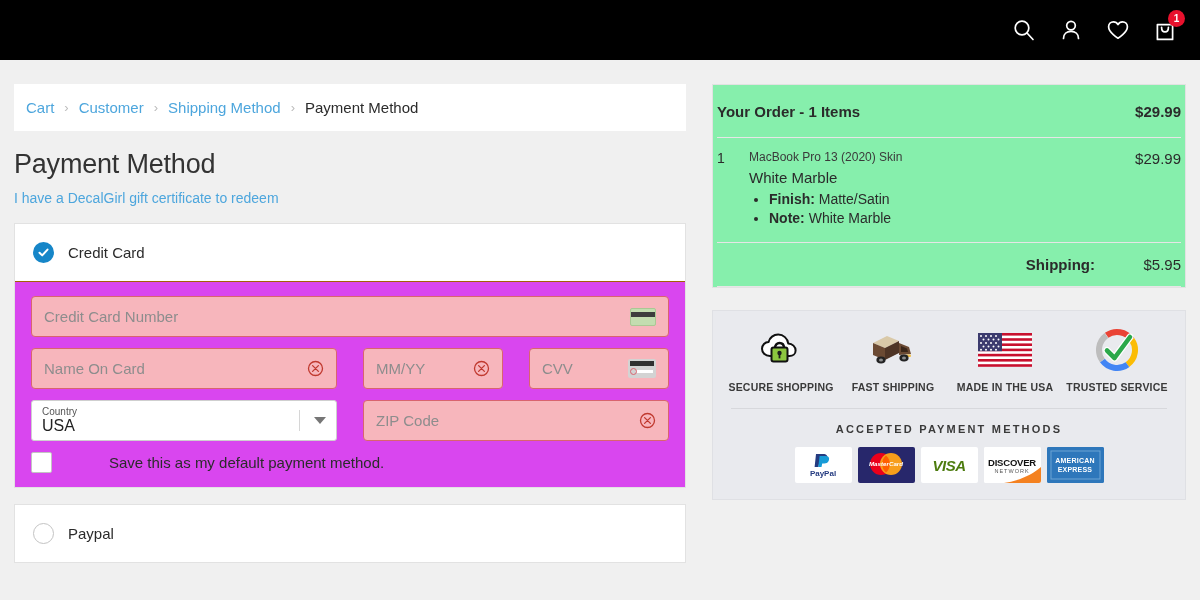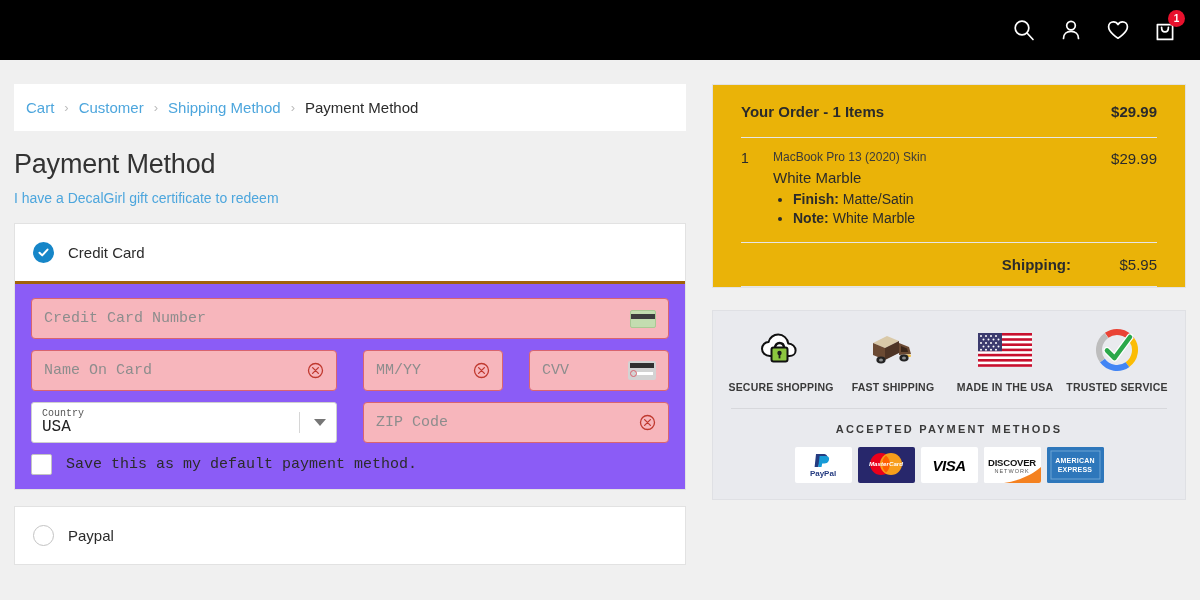--- a/index.html
+++ b/index.html
@@ -63,21 +63,21 @@
   .pay-head { height: 57px; display: flex; align-items: center; padding: 4px 18px; gap: 14px; }
   .pay-label { font-size: 15px; color: #2b2b2b; }
   .radio-on {
     width: 21px; height: 21px; border-radius: 50%; background: #1686c8;
     display: flex; align-items: center; justify-content: center; flex: none;
   }
   .radio-off {
     width: 21px; height: 21px; border-radius: 50%; background: #fff;
     border: 1px solid #c3c3c3; flex: none;
   }
-  .pay-body { background: #8b5cf6; border-top: 3px solid #a16207; padding: 14px 16px 14px 16px; font-family: Liberation Mono, monospace; }
+  .pay-body { background: #d946ef; border-top: 1px solid #a16207; padding: 14px 16px 14px 16px; }
 
   .row { display: flex; gap: 26px; margin-bottom: 11px; }
 
   .field {
     position: relative; height: 41px; border-radius: 4px;
     display: flex; align-items: center; padding: 0 12px;
   }
   .field.err { background: #f7b6bc; border: 1px solid #d9646f; }
   .field .ph { color: #8d8d8d; font-size: 15px; }
   .f-ccnum { flex: 1 1 auto; }
@@ -102,24 +102,24 @@
     display: flex; align-items: center; padding: 6px 10px; position: relative;
   }
   .select .stack { display: flex; flex-direction: column; justify-content: center; line-height: 1.1; }
   .select .lbl { font-size: 10px; color: #555; }
   .select .val { font-size: 16px; color: #222; }
   .select .divider { position: absolute; right: 36px; top: 9px; bottom: 9px; width: 1px; background: #d6d6d6; }
   .caret { margin-left: auto; width: 0; height: 0; border-left: 6px solid transparent; border-right: 6px solid transparent; border-top: 7px solid #767676; }
 
   .save-row { display: flex; align-items: center; gap: 14px; margin-top: 11px; }
   .chk { width: 21px; height: 21px; background: #fff; border: 1px solid #c3c3c3; border-radius: 2px; flex: none; }
-  .save-text { font-size: 15px; color: #2b2b2b; }
-
-  
-  .summary { background: #eab308; border: 1px solid #e2e2e2; padding: 0 28px; }
+  .save-text { font-size: 15px; color: #2b2b2b; margin-left: 43px; }
+
+  
+  .summary { background: #86efac; border: 1px solid #e2e2e2; padding: 0 4px; }
   .sum-head { display: flex; align-items: center; height: 52px; font-size: 15px; font-weight: bold; }
   .sum-head .amt { margin-left: auto; }
   .hr { height: 1px; background: #e6e6e6; }
   .item { display: flex; padding: 12px 0 16px 0; }
   .item .qty { width: 32px; font-size: 14px; color: #2b2b2b; }
   .item .info { flex: 1; }
   .item .sku { font-size: 12px; color: #3a3a3a; }
   .item .desc { font-size: 15px; color: #2b2b2b; margin-top: 5px; }
   .item ul { margin: 5px 0 0 20px; }
   .item li { font-size: 14px; color: #2b2b2b; margin-top: 3px; }
@@ -139,21 +139,21 @@
   .pm-divider { height: 1px; background: #d7d8dc; margin: 14px 6px 0 6px; }
   .pm-title { font-size: 11px; font-weight: bold; letter-spacing: 2.2px; color: #3a3a3a; text-align: center; margin-top: 14px; }
   .pm-logos { display: flex; justify-content: center; gap: 6px; margin-top: 12px; }
   .pm {
     width: 57px; height: 36px; border-radius: 2px; background: #fff;
     display: flex; align-items: center; justify-content: center;
     font-size: 9px; font-weight: bold; overflow: hidden; position: relative;
   }
   .pm-paypal { color: #253b80; flex-direction: column; gap: 1px; }
   .pm-mc { background: #27276b; }
-  .pm-visa { color: #000000; font-style: italic; font-size: 15px; letter-spacing: -0.5px; text-align: center; }
+  .pm-visa { color: #4d7c0f; font-style: italic; font-size: 15px; letter-spacing: -0.5px; text-align: center; }
   .pm-disc { flex-direction: column; color: #111; }
   .pm-disc .dn { font-size: 5.5px; letter-spacing: 1px; color: #555; font-weight: normal; }
   .pm-amex { background: #2e77bb; color: #fff; flex-direction: column; gap: 1px; line-height: 1.05; }
   .pm-amex span { font-size: 7px; letter-spacing: 0.2px; }
 </style>
 </head>
 <body>
 
 <div class="header">
 

